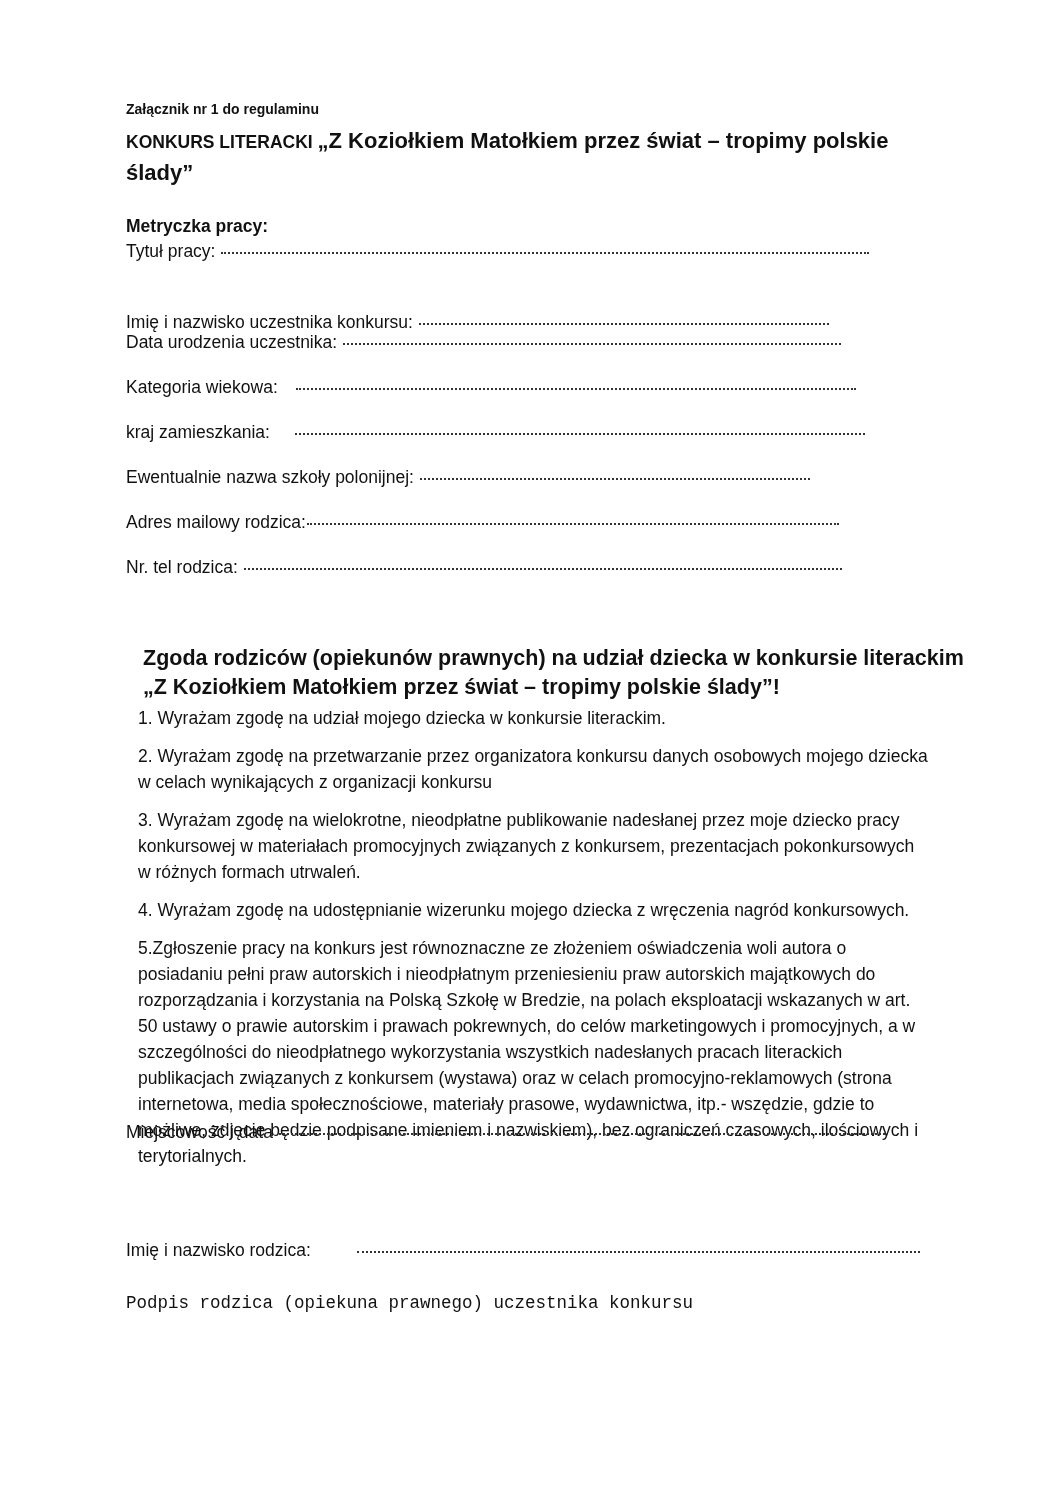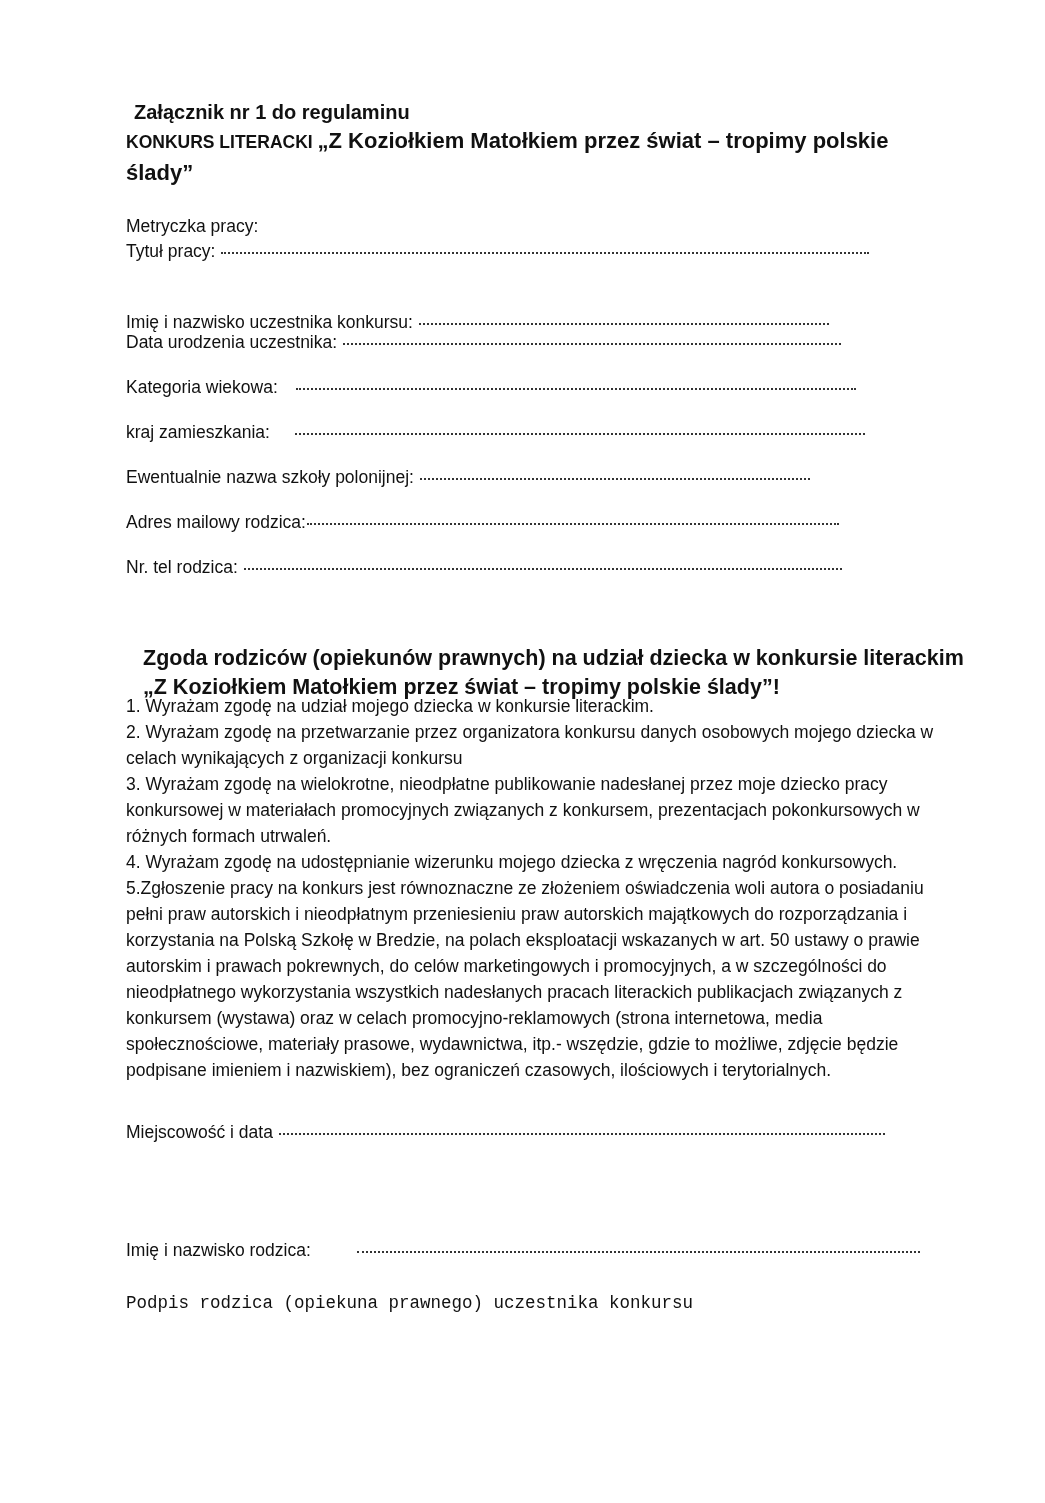--- a/index.html
+++ b/index.html
@@ -17,22 +17,22 @@
     }
     .page {
       position: absolute;
       left: 126px;
       top: 0;
       width: 820px;
     }
     .annex {
       position: absolute;
       top: 101px;
-      left: 8px;
-      font-size: 20px;
+      left: 0;
+      font-size: 14px;
       font-weight: bold;
       white-space: nowrap;
     }
     .contest-title {
       position: absolute;
       top: 126px;
       left: 0;
       width: 780px;
       font-weight: bold;
       line-height: 30px;
@@ -41,21 +41,21 @@
       font-size: 17.5px;
     }
     .contest-title .big {
       font-size: 22px;
     }
     .metryczka-title {
       position: absolute;
       top: 216px;
       left: 0;
       font-size: 17.5px;
-      font-weight: normal;
+      font-weight: bold;
       white-space: nowrap;
     }
     .field-row {
       position: absolute;
       left: 0;
       font-size: 17.5px;
       white-space: nowrap;
       display: flex;
       align-items: baseline;
     }
@@ -80,21 +80,21 @@
       position: absolute;
       top: 693px;
       left: 0;
       width: 815px;
       font-size: 17.5px;
       line-height: 26px;
       margin: 0;
       padding: 0;
     }
     .consent-list p {
-      margin: 0;
+      margin: 12px;
       padding: 0;
     }
   </style>
 </head>
 <body>
 
 <div class="page">
 
   <div class="annex">Załącznik nr 1 do regulaminu</div>
 

